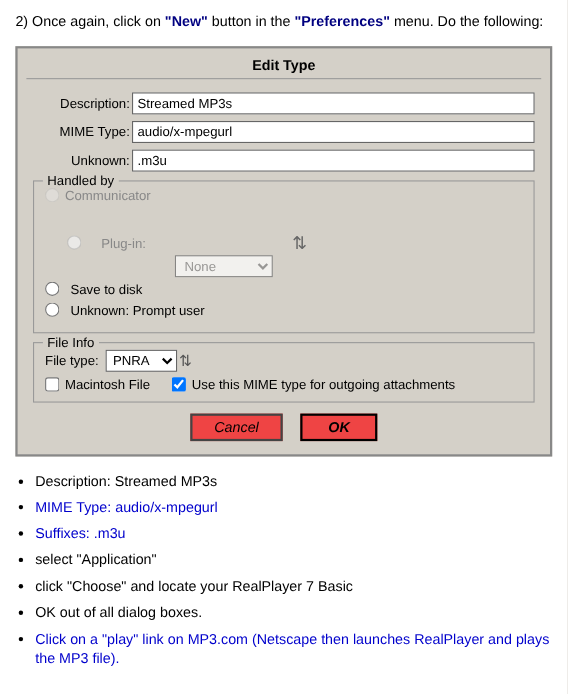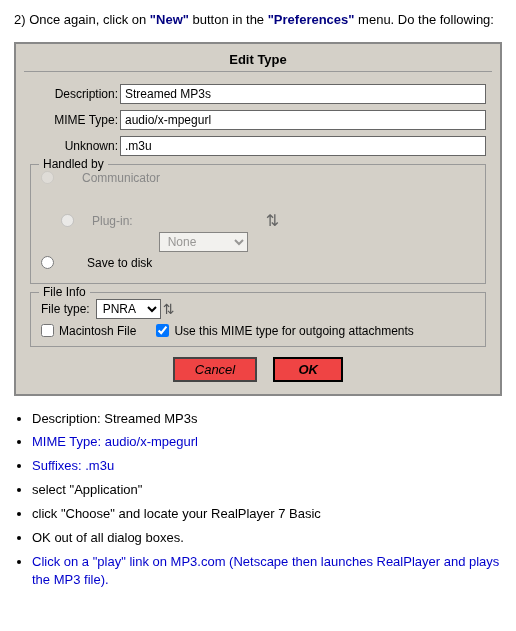--- a/index.html
+++ b/index.html
@@ -76,21 +76,20 @@
       background: #d4d0c8;
       padding: 0 4px;
       font-size: 12px;
     }
 
     .radio-row {
       display: flex;
       align-items: center;
       margin-bottom: 5px;
       font-size: 12px;
-      gap: 23px;
     }
     .radio-row input[type="radio"] {
       margin-right: 5px;
     }
     .radio-row.disabled {
       color: #888;
     }
     .radio-row.disabled input[type="radio"] {
       opacity: 0.5;
     }
@@ -256,20 +255,24 @@
           <span style="font-size:16px; color:#666;">⇅</span>
         </div>
       </div>
 
 
       <div class="radio-row">
         <input type="radio" name="handler" style="">
         <span style="margin-left:5px;">Save to disk</span>
       </div>
 
+      <div class="radio-row">
+        <input type="radio" name="handler" style="">
+        <span style="margin-left:5px;">Unknown: Prompt user</span>
+      </div>
     </div>
 
     <div class="file-info-group">
       <span class="file-info-label">File Info</span>
 
       <div class="file-type-row">
         <label>File type:</label>
         <select class="file-type-select">
           <option>PNRA</option>
         </select>

